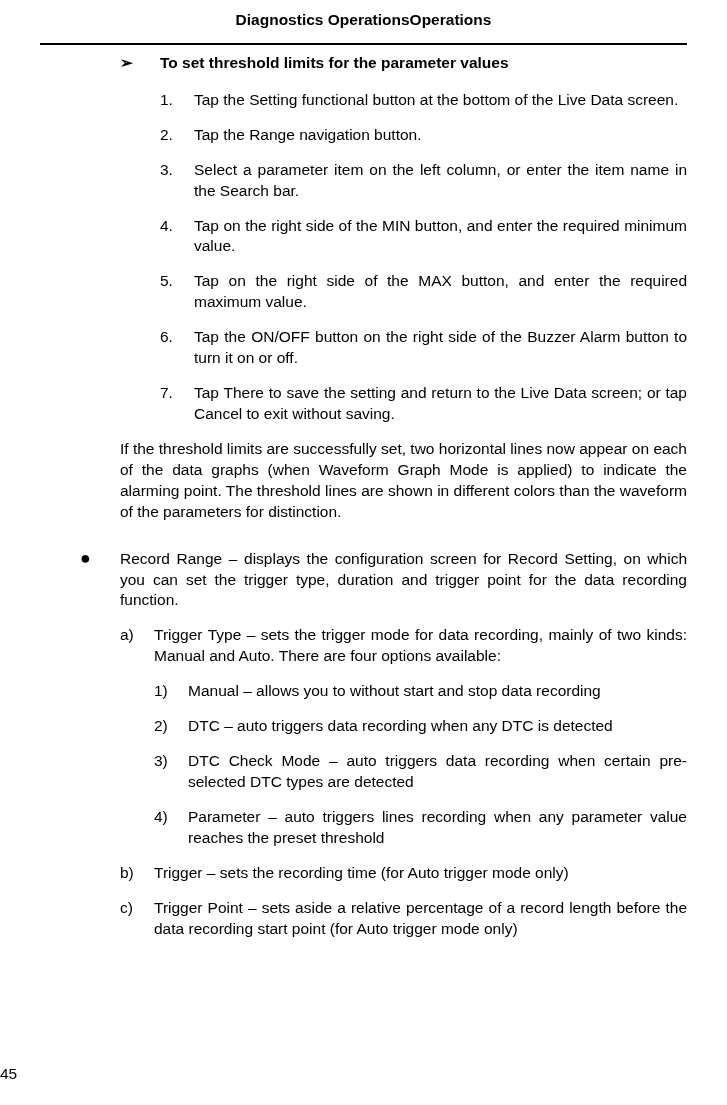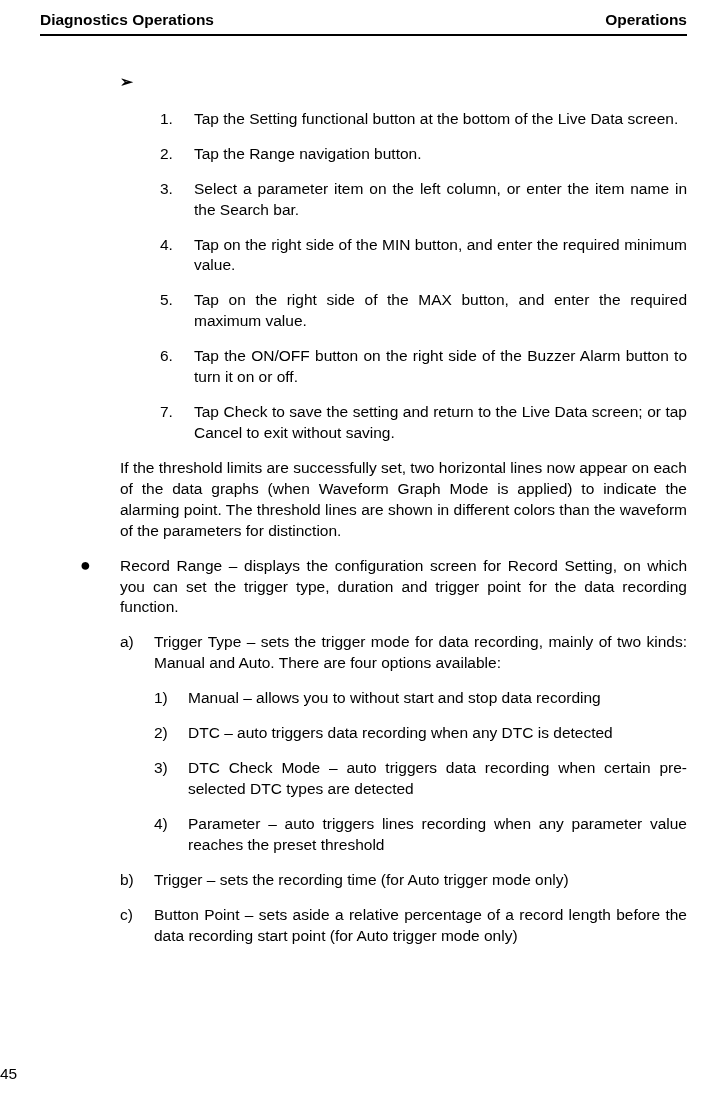--- a/index.html
+++ b/index.html
@@ -13,25 +13,25 @@
   }
   .page {
     width: 727px;
     min-height: 1105px;
     box-sizing: border-box;
     padding: 10px 40px 20px 40px;
     position: relative;
   }
   .header {
     display: flex;
-    justify-content: space-between;
+    justify-content: center;
     font-weight: bold;
-    padding-bottom: 3px;
+    padding-bottom: 12px;
     border-bottom: 2px solid #000;
-    margin-bottom: 36px;
+    margin-bottom: 8px;
   }
   .content {
     padding-left: 80px;
     padding-right: 0px;
   }
   .arrow-row {
     display: flex;
     margin-bottom: 16px;
   }
   .arrow-mark {
@@ -52,21 +52,21 @@
   }
   .numitem .n {
     width: 34px;
     flex: none;
   }
   .numitem .t {
     flex: 1;
   }
   .para {
     text-align: justify;
-    margin-bottom: 14px;
+    margin-bottom: 26px;
   }
   .bullet-row {
     display: flex;
     margin-left: -40px; 
     margin-bottom: 14px;
     text-align: justify;
   }
   .bullet-mark {
     width: 40px;
     flex: none;
@@ -97,20 +97,21 @@
 
   <div class="header">
     <span>Diagnostics Operations</span>
     <span>Operations</span>
   </div>
 
   <div class="content">
 
     <div class="arrow-row">
       <span class="arrow-mark">➢</span>
+      <span class="arrow-title">To set threshold limits for the parameter values</span>
     </div>
 
     <div class="numlist">
 
       <div class="numitem">
         <span class="n">1.</span>
         <span class="t">
           <span>Tap the </span><b>Setting</b><span> functional button at the bottom of the Live Data screen.</span>
         </span>
       </div>
@@ -144,21 +145,21 @@
       <div class="numitem">
         <span class="n">6.</span>
         <span class="t">
           <span>Tap the </span><b>ON/OFF</b><span> button on the right side of the Buzzer Alarm button to turn it on or off.</span>
         </span>
       </div>
 
       <div class="numitem">
         <span class="n">7.</span>
         <span class="t">
-          <span>Tap </span><b>Check</b><span> to save the setting and return to the Live Data screen; or tap </span><b>Cancel</b><span> to exit without saving.</span>
+          <span>Tap </span><b>There</b><span> to save the setting and return to the Live Data screen; or tap </span><b>Cancel</b><span> to exit without saving.</span>
         </span>
       </div>
 
     </div>
 
     <div class="para">If the threshold limits are successfully set, two horizontal lines now appear on each of the data graphs (when Waveform Graph Mode is applied) to indicate the alarming point. The threshold lines are shown in different colors than the waveform of the parameters for distinction.</div>
 
     <div class="bullet-row">
       <span class="bullet-mark">●</span>
       <span>
@@ -205,21 +206,21 @@
       <div class="numitem">
         <span class="n">b)</span>
         <span class="t">
           <b>Trigger</b><span> – sets the recording time (for Auto trigger mode only)</span>
         </span>
       </div>
 
       <div class="numitem">
         <span class="n">c)</span>
         <span class="t">
-          <b>Button Point</b><span> – sets aside a relative percentage of a record length before the data recording start point (for Auto trigger mode only)</span>
+          <b>Trigger Point</b><span> – sets aside a relative percentage of a record length before the data recording start point (for Auto trigger mode only)</span>
         </span>
       </div>
 
     </div>
 
   </div>
 
   <div class="pagenum">45</div>
 </div>
 

